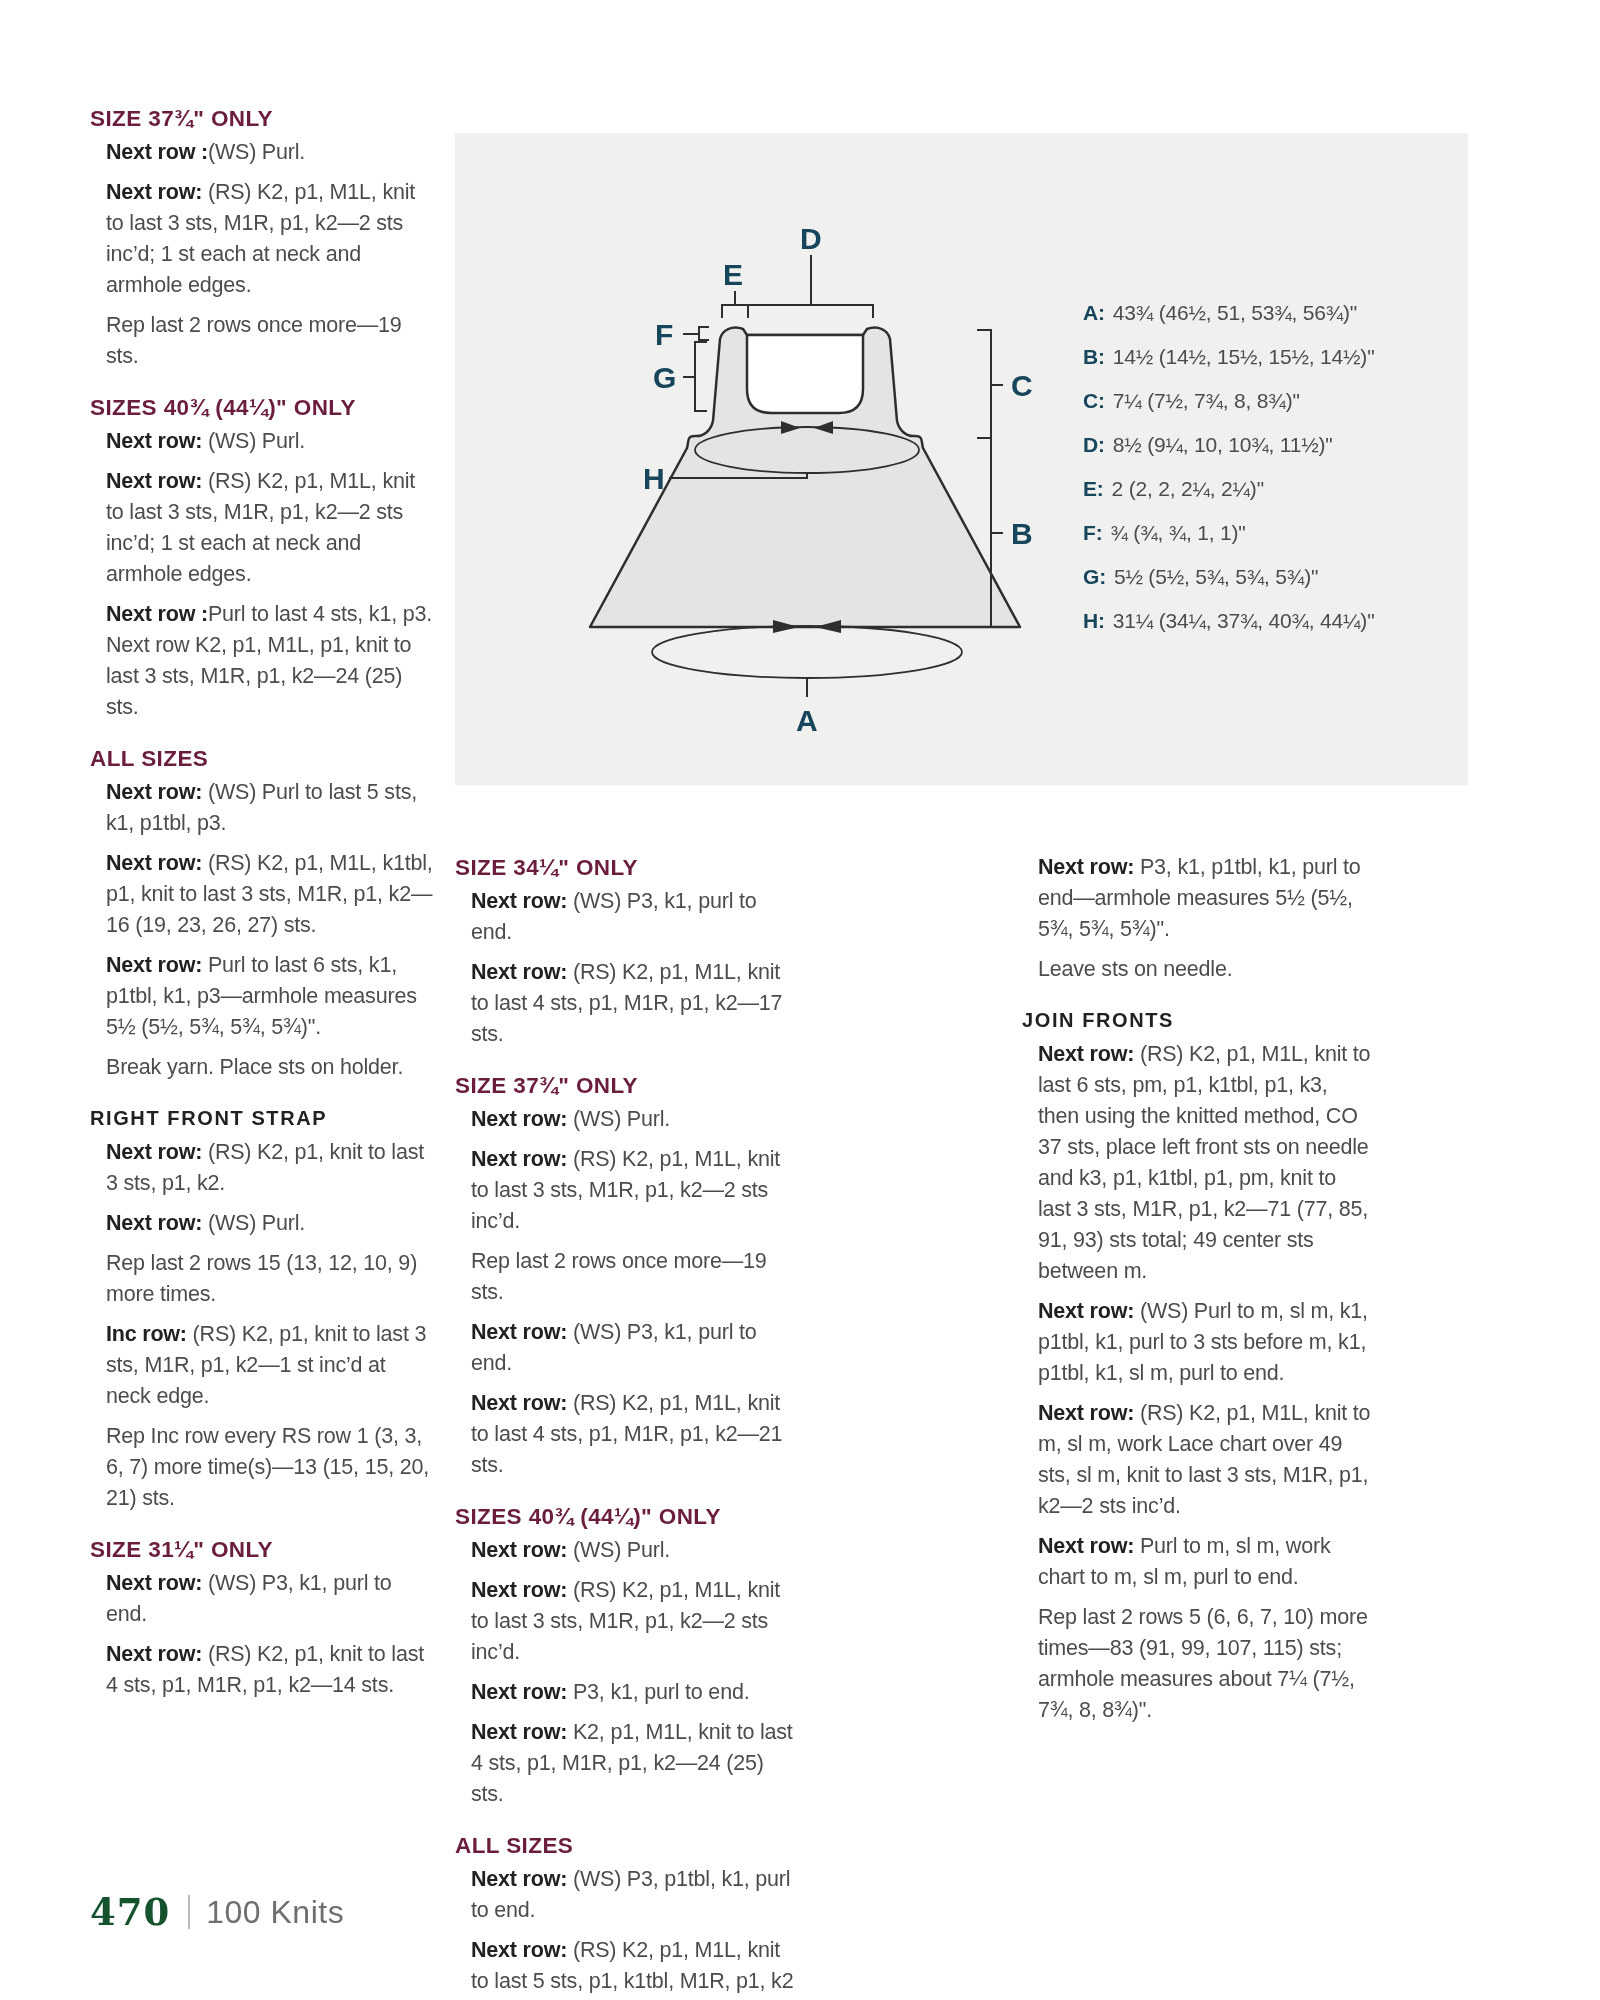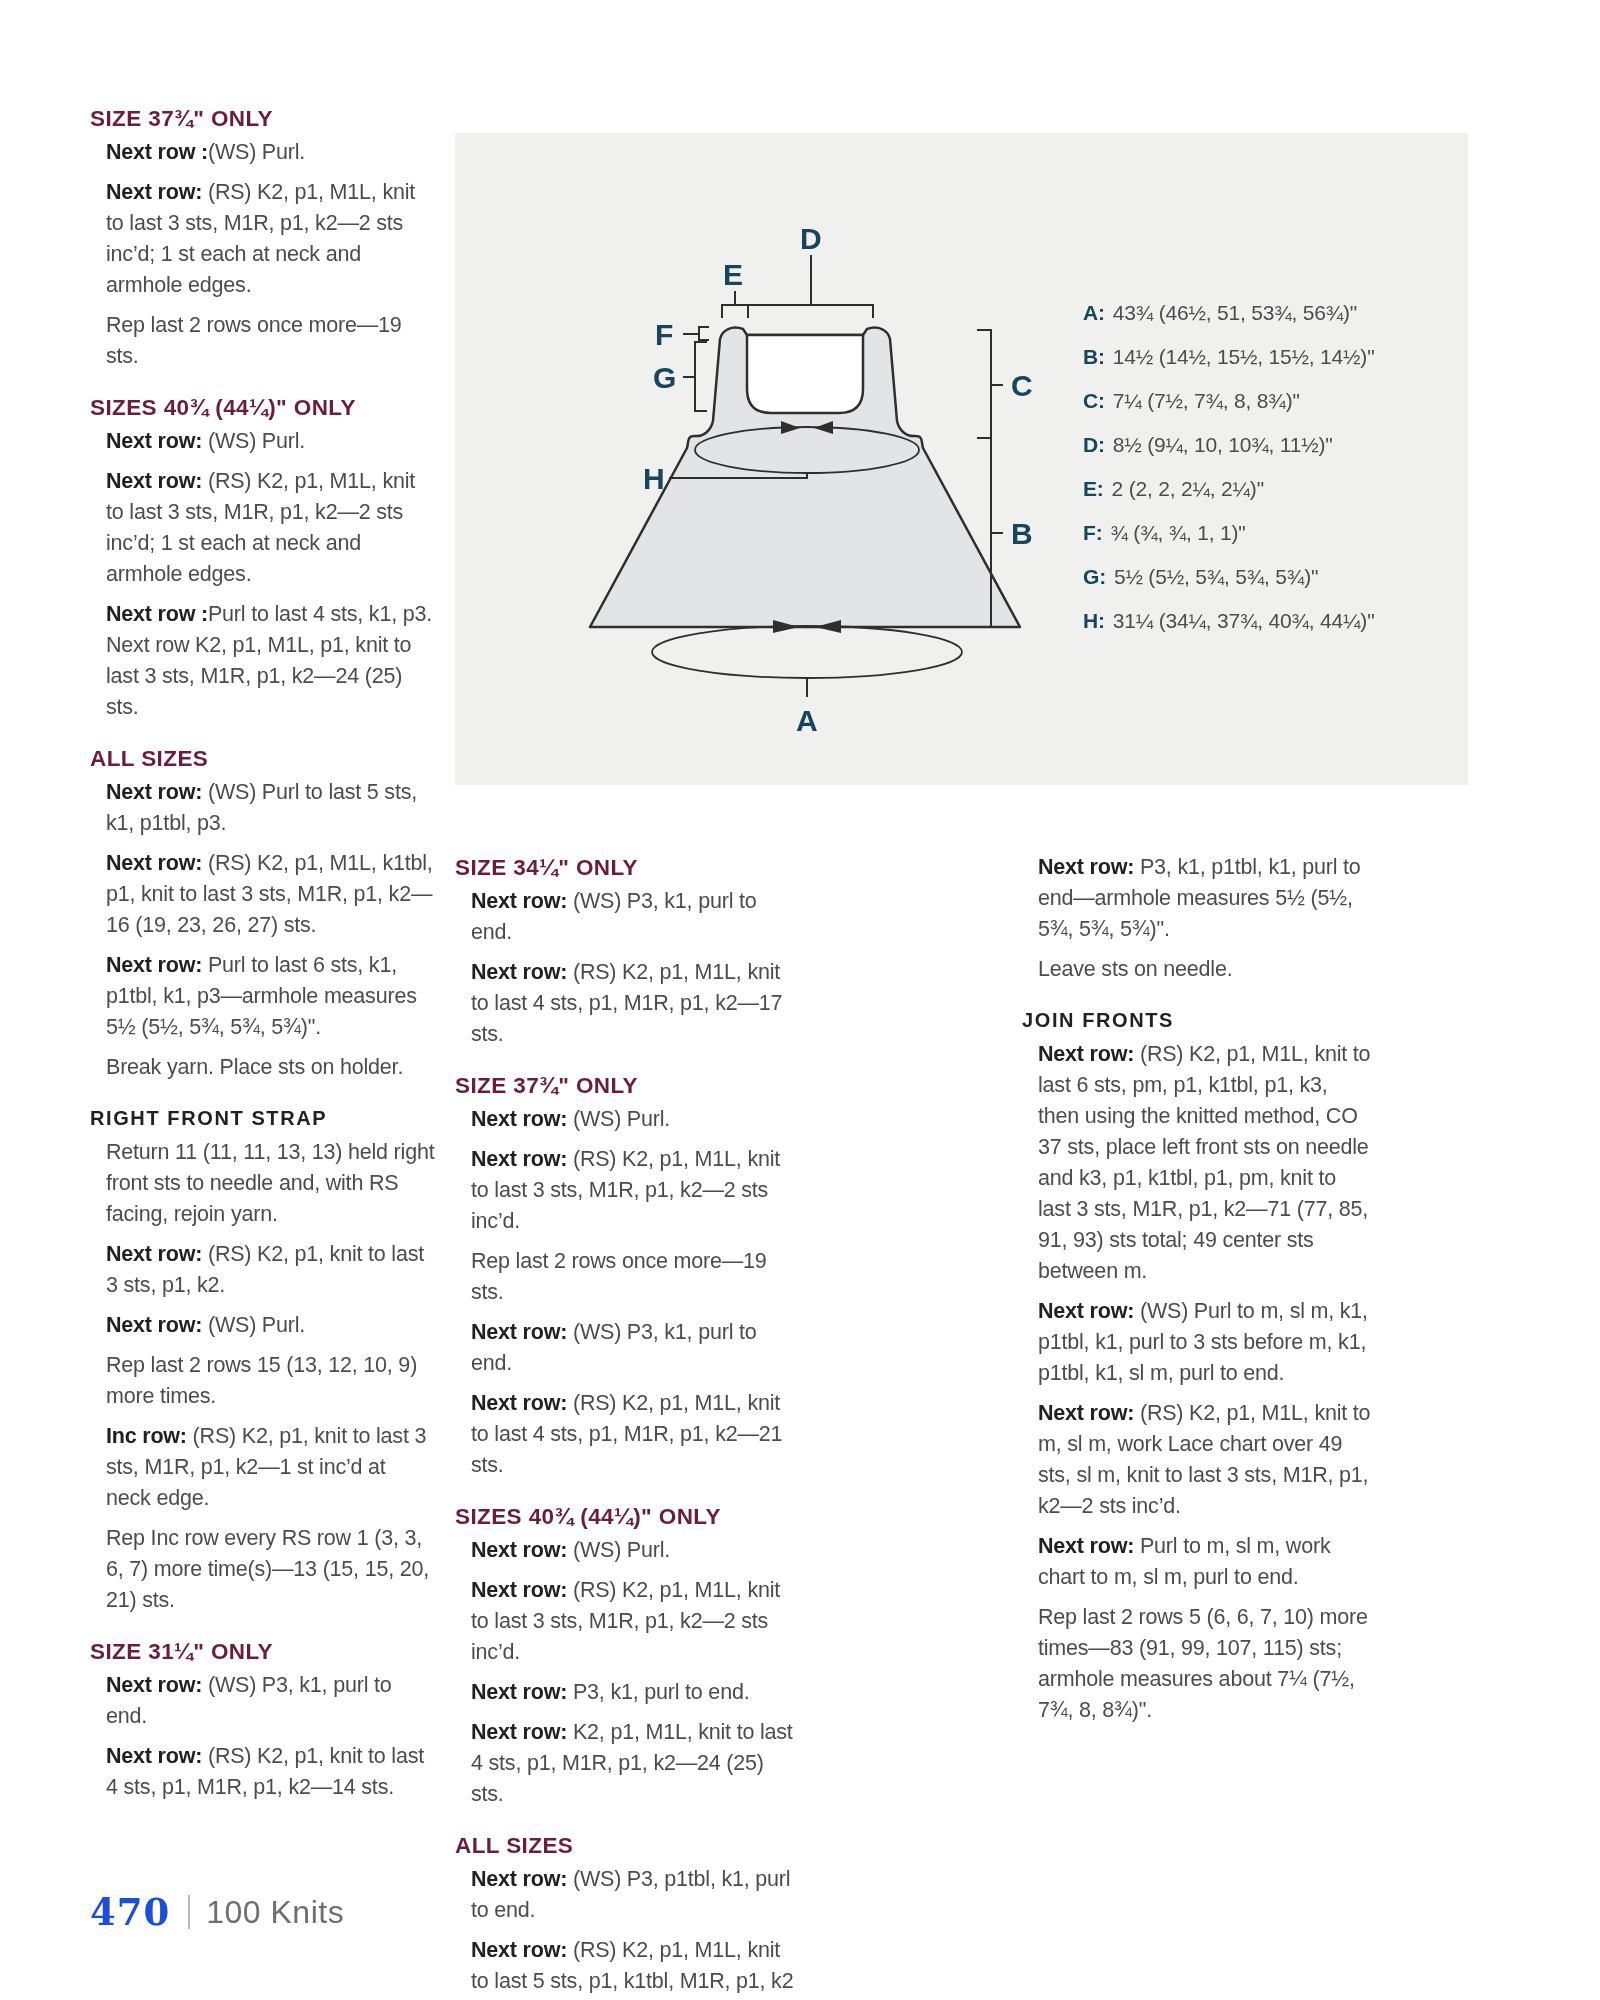--- a/index.html
+++ b/index.html
@@ -31,21 +31,21 @@
   .hd.black{color:var(--heading-black);font-size:20px;font-weight:700;letter-spacing:1.6px;}
   
   .panel{position:absolute;left:455px;top:133px;width:1013px;height:652px;background:var(--panel-bg);}
   .schematic{position:absolute;left:0;top:0;width:620px;height:652px;}
   .measure-list{position:absolute;left:628px;top:158px;font-size:21px;line-height:44px;letter-spacing:-0.2px;}
   .measure-row{white-space:nowrap;}
   .measure-row .ltr{font-weight:700;color:var(--diagram-label);margin-right:8px;}
   .measure-row .val{color:var(--body-text);}
   
   .footer{position:absolute;left:90px;top:1890px;display:flex;align-items:center;}
-  .pageno{font-family:"DejaVu Serif", serif;font-weight:700;font-size:37px;color:#1d4ed8;letter-spacing:1px;}
+  .pageno{font-family:"DejaVu Serif", serif;font-weight:700;font-size:37px;color:#14532d;letter-spacing:1px;}
   .footer-divider{width:2px;height:34px;background:#b9b9ba;margin:0 16px 0 18px;}
   .booktitle{font-size:32px;color:#6f6f71;letter-spacing:0.5px;}
   svg text{font-family:"Liberation Sans", sans-serif;font-weight:700;fill:var(--diagram-label);font-size:30px;}
 </style>
 </head>
 <body>
 
 <div class="panel">
   <svg class="schematic" viewBox="0 0 620 652" width="620" height="652">
 
@@ -106,21 +106,20 @@
     <h3 class="hd maroon">SIZES 40¾ (44¼)" ONLY</h3>
     <p class="para"><b>Next row:</b> (WS) Purl.</p>
     <p class="para"><b>Next row:</b> (RS) K2, p1, M1L, knit to last 3 sts, M1R, p1, k2—2 sts inc’d; 1 st each at neck and armhole edges.</p>
     <p class="para"><b>Next row :</b>Purl to last 4 sts, k1, p3. Next row K2, p1, M1L, p1, knit to last 3 sts, M1R, p1, k2—24 (25) sts.</p>
     <h3 class="hd maroon">ALL SIZES</h3>
     <p class="para"><b>Next row:</b> (WS) Purl to last 5 sts, k1, p1tbl, p3.</p>
     <p class="para"><b>Next row:</b> (RS) K2, p1, M1L, k1tbl, p1, knit to last 3 sts, M1R, p1, k2—16 (19, 23, 26, 27) sts.</p>
     <p class="para"><b>Next row:</b> Purl to last 6 sts, k1, p1tbl, k1, p3—armhole measures 5½ (5½, 5¾, 5¾, 5¾)".</p>
     <p class="para">Break yarn. Place sts on holder.</p>
     <h3 class="hd black">RIGHT FRONT STRAP</h3>
-    <p class="para">Return 11 (11, 11, 13, 13) held right front sts to needle and, with RS facing, rejoin yarn.</p>
     <p class="para"><b>Next row:</b> (RS) K2, p1, knit to last 3 sts, p1, k2.</p>
     <p class="para"><b>Next row:</b> (WS) Purl.</p>
     <p class="para">Rep last 2 rows 15 (13, 12, 10, 9) more times.</p>
     <p class="para"><b>Inc row:</b> (RS) K2, p1, knit to last 3 sts, M1R, p1, k2—1 st inc’d at neck edge.</p>
     <p class="para">Rep Inc row every RS row 1 (3, 3, 6, 7) more time(s)—13 (15, 15, 20, 21) sts.</p>
     <h3 class="hd maroon">SIZE 31¼" ONLY</h3>
     <p class="para"><b>Next row:</b> (WS) P3, k1, purl to end.</p>
     <p class="para"><b>Next row:</b> (RS) K2, p1, knit to last 4 sts, p1, M1R, p1, k2—14 sts.</p>
   </div>
 <div class="col col-mid">

